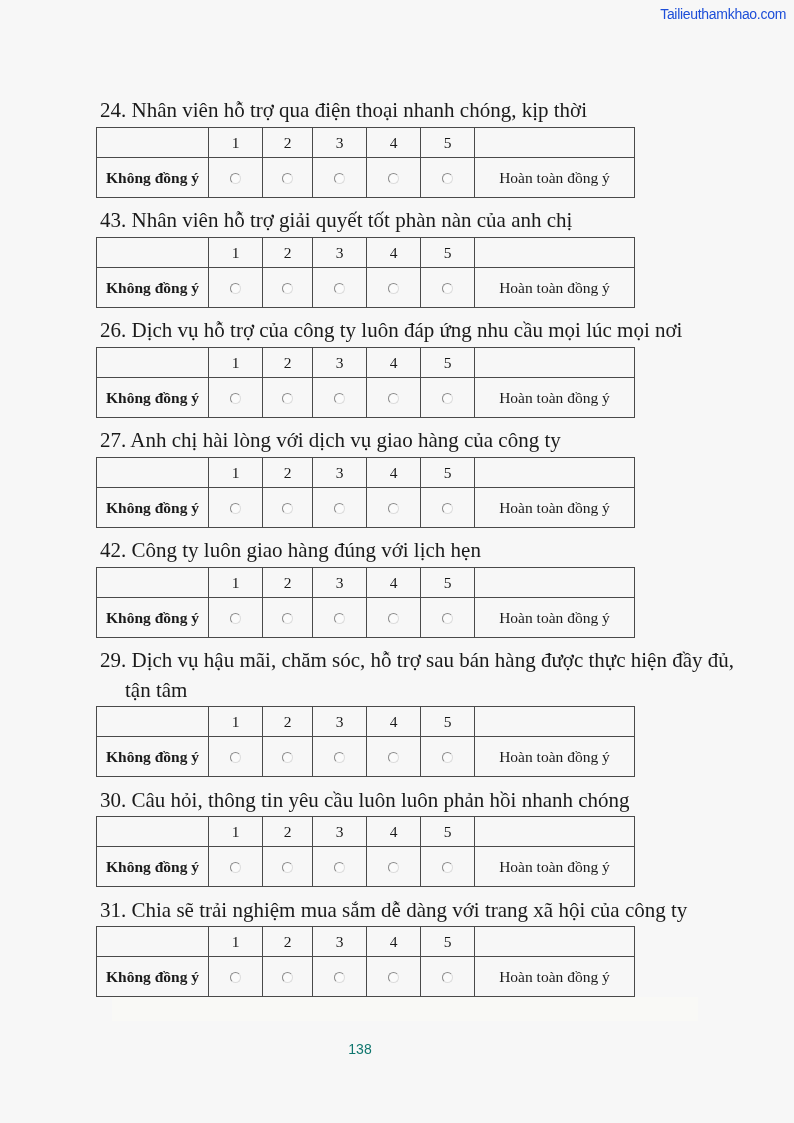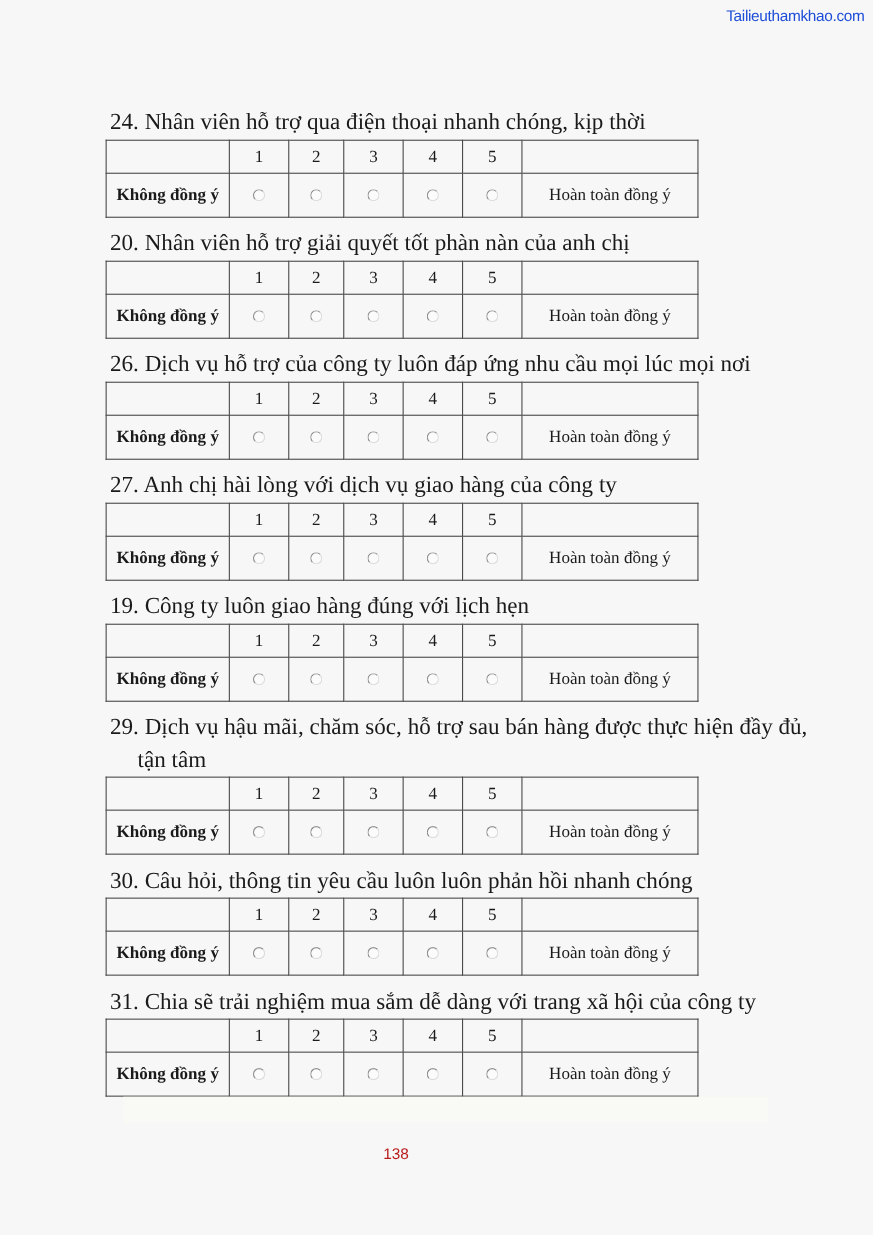--- a/index.html
+++ b/index.html
@@ -37,21 +37,21 @@
       display: inline-block; width: 9px; height: 9px; border-radius: 50%;
       border: 1.3px solid #8a8a8a; border-right-color: #dcdcdc; border-bottom-color: #dcdcdc;
       background: #fbfbfb; vertical-align: middle;
     }
     .overlay-strip {
       position: absolute; left: 112px; top: 997px; width: 586px; height: 24px;
       background: #f9f9f6;
     }
     .page-number {
       position: absolute; top: 1041px; left: 0; width: 720px; text-align: center;
-      font-family: "Liberation Sans", "DejaVu Sans", sans-serif; font-size: 14px; color: #b91c1c;
+      font-family: "Liberation Sans", "DejaVu Sans", sans-serif; font-size: 14px; color: #0f766e;
     }
   </style>
 </head>
 <body>
 
 <div class="watermark">Tailieuthamkhao.com</div>
 
 <div id="survey">
     <div class="question" style="top: 95px;"><span>24. Nhân viên hỗ trợ qua điện thoại nhanh chóng, kịp thời</span></div>
     <table class="scale" style="top: 127px;">
@@ -69,21 +69,21 @@
           <td class="c0">Không đồng ý</td>
           <td class="cn"><span class="radio"></span></td>
           <td class="c2"><span class="radio"></span></td>
           <td class="cn"><span class="radio"></span></td>
           <td class="c4"><span class="radio"></span></td>
           <td class="cn"><span class="radio"></span></td>
           <td class="c6">Hoàn toàn đồng ý</td>
         </tr>
       </tbody>
     </table>
-    <div class="question" style="top: 205px;"><span>20. Nhân viên hỗ trợ giải quyết tốt phàn nàn của anh chị</span></div>
+    <div class="question" style="top: 205px;"><span>43. Nhân viên hỗ trợ giải quyết tốt phàn nàn của anh chị</span></div>
     <table class="scale" style="top: 237px;">
       <tbody>
         <tr class="head">
           <td class="c0"></td>
           <td class="cn">1</td>
           <td class="c2">2</td>
           <td class="cn">3</td>
           <td class="c4">4</td>
           <td class="cn">5</td>
           <td class="c6"></td>
@@ -138,21 +138,21 @@
           <td class="c0">Không đồng ý</td>
           <td class="cn"><span class="radio"></span></td>
           <td class="c2"><span class="radio"></span></td>
           <td class="cn"><span class="radio"></span></td>
           <td class="c4"><span class="radio"></span></td>
           <td class="cn"><span class="radio"></span></td>
           <td class="c6">Hoàn toàn đồng ý</td>
         </tr>
       </tbody>
     </table>
-    <div class="question" style="top: 535px;"><span>19. Công ty luôn giao hàng đúng với lịch hẹn</span></div>
+    <div class="question" style="top: 535px;"><span>42. Công ty luôn giao hàng đúng với lịch hẹn</span></div>
     <table class="scale" style="top: 567px;">
       <tbody>
         <tr class="head">
           <td class="c0"></td>
           <td class="cn">1</td>
           <td class="c2">2</td>
           <td class="cn">3</td>
           <td class="c4">4</td>
           <td class="cn">5</td>
           <td class="c6"></td>

